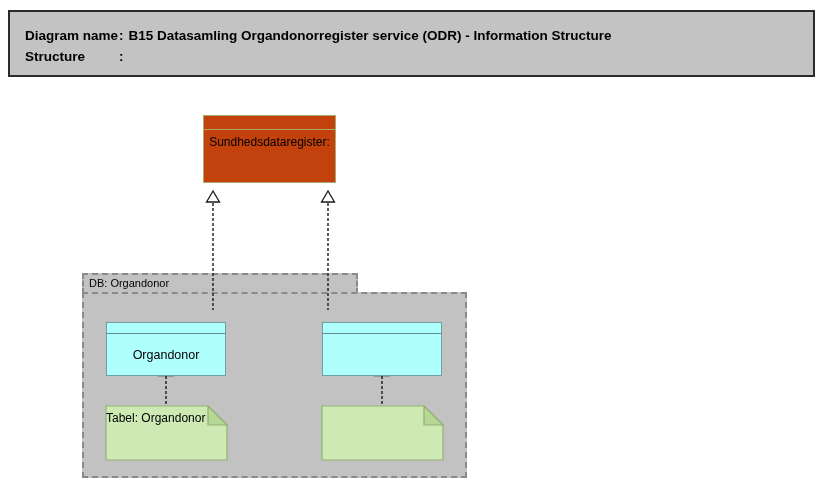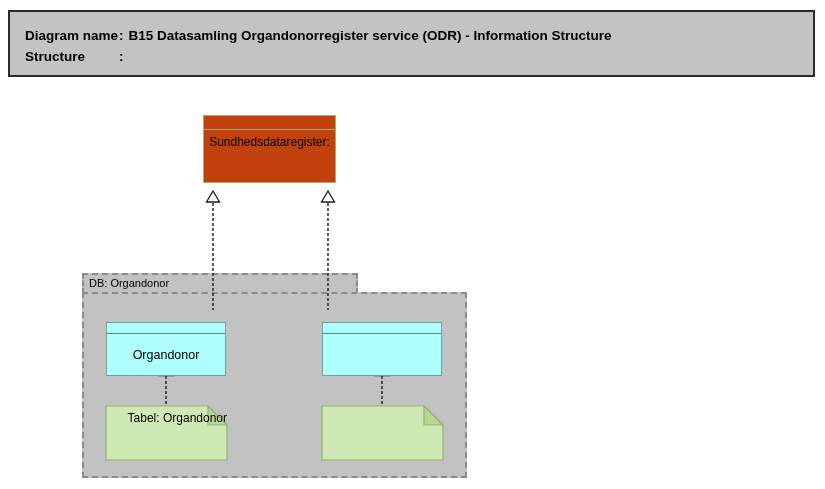--- a/index.html
+++ b/index.html
@@ -102,21 +102,21 @@
     align-items: center;
     justify-content: center;
     font-size: 12.5px;
   }
 
   
   .note-label {
     position: absolute;
     top: 411px;
     width: 121px;
-    text-align: right;
+    text-align: left;
     font-size: 12px;
     z-index: 3;
   }
 </style>
 </head>
 <body>
 
 <div class="canvas">
 
   <div class="header">

